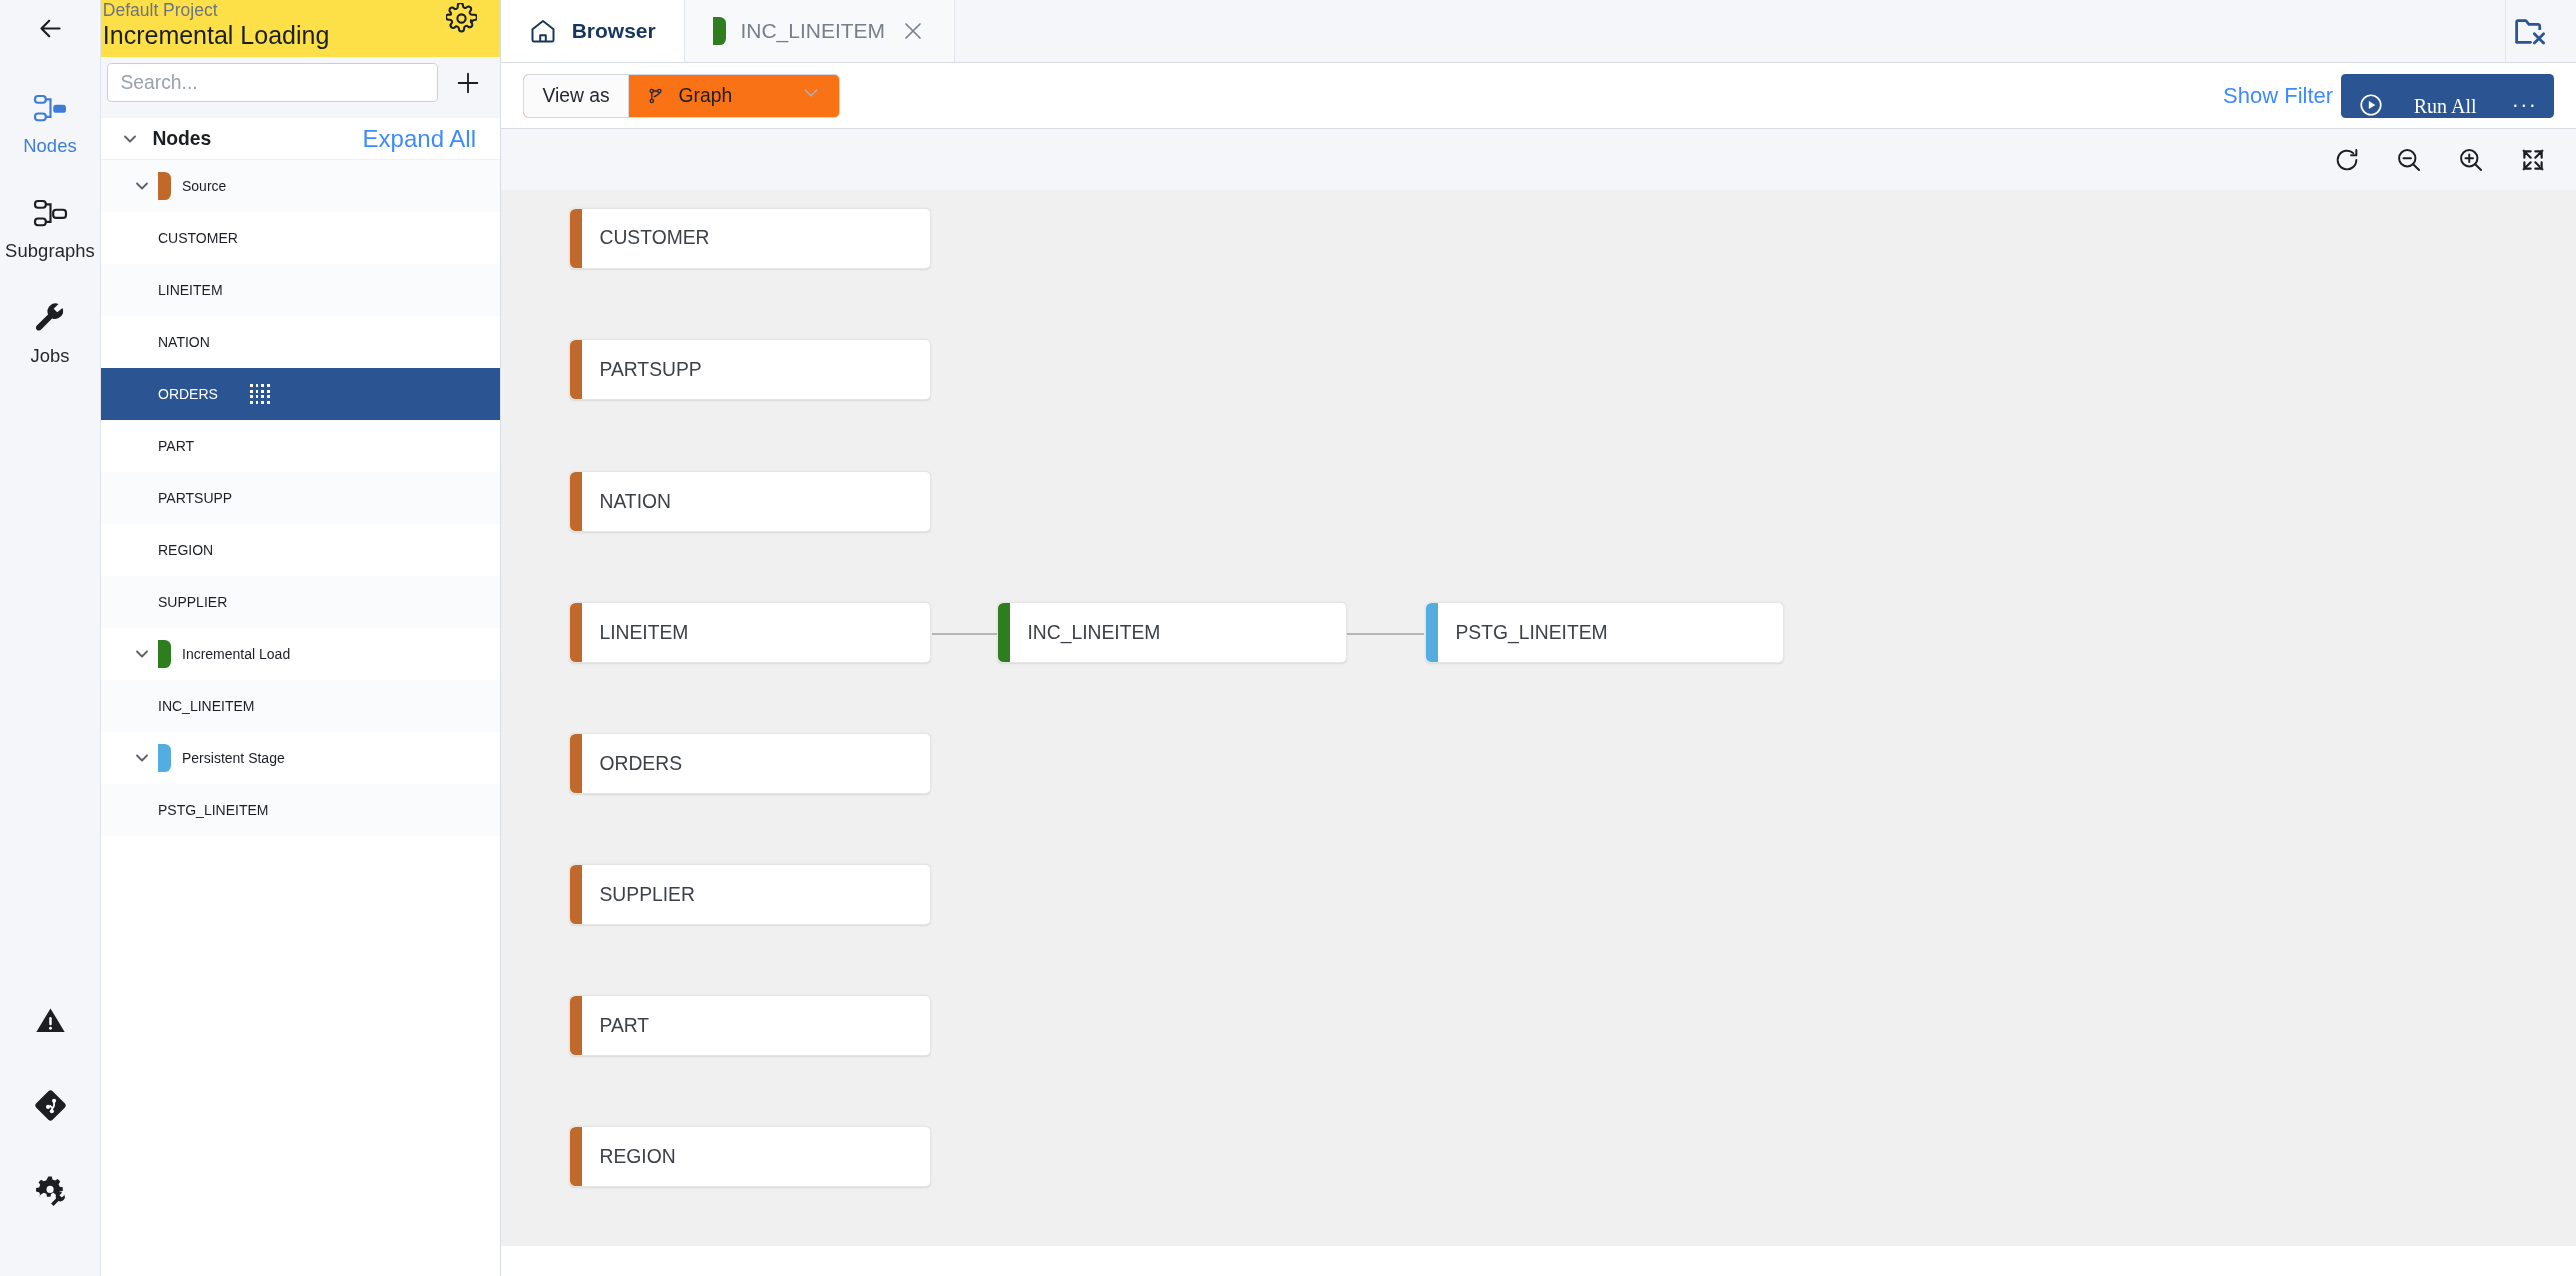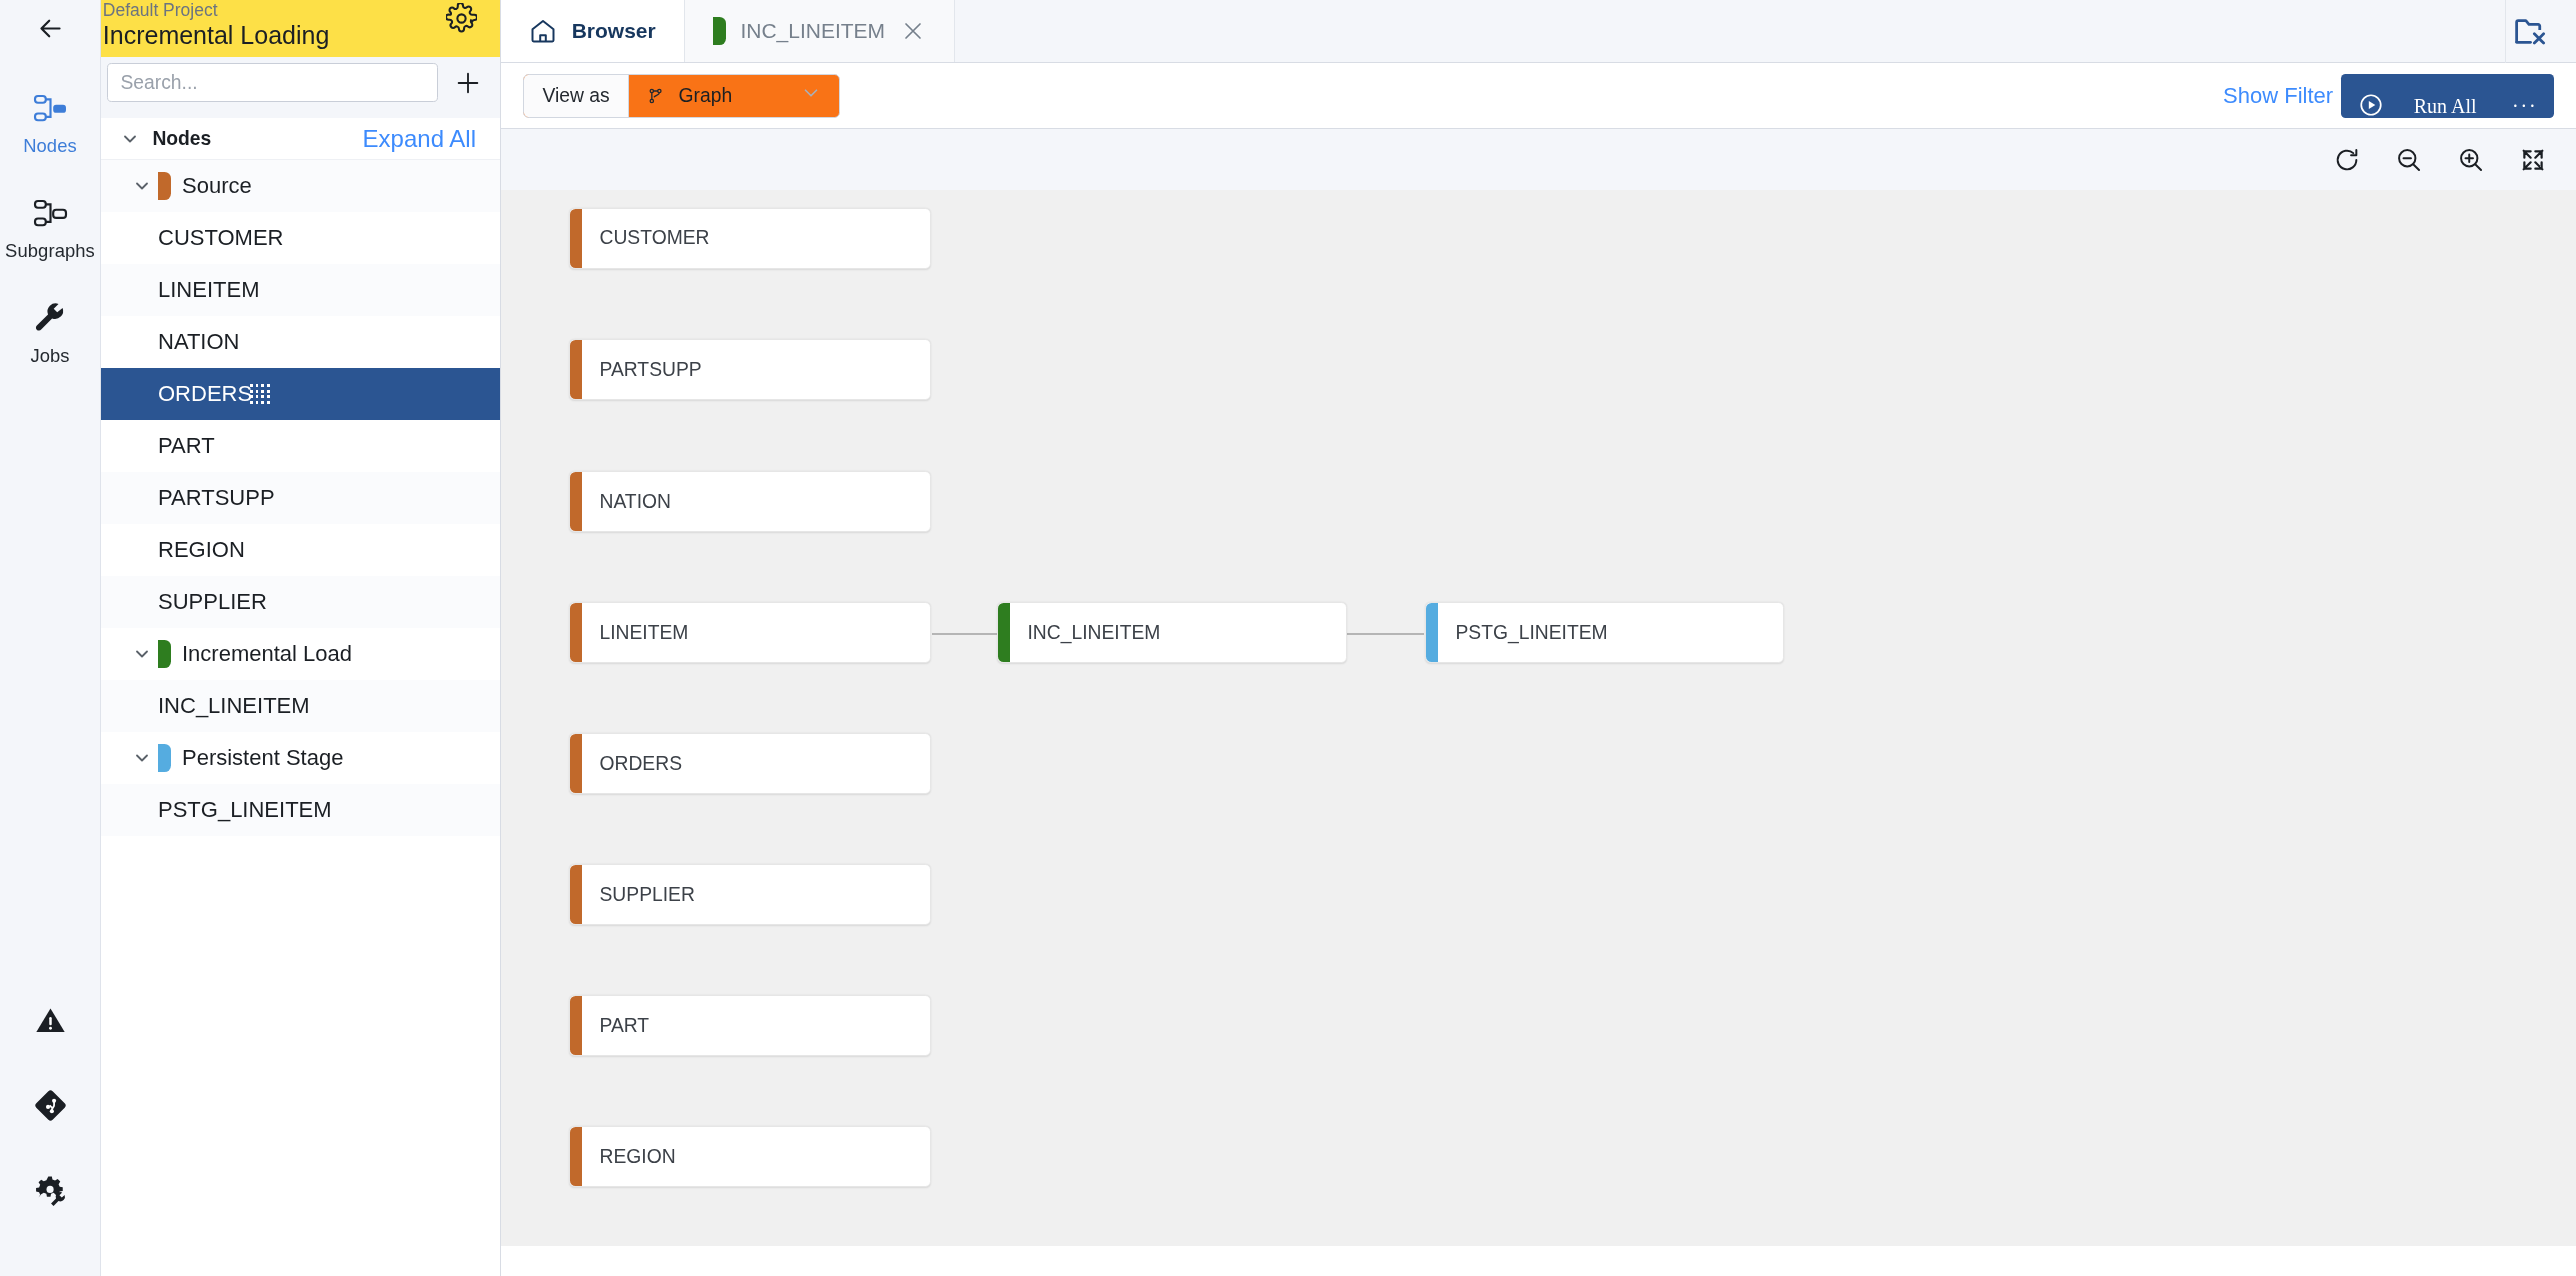--- a/index.html
+++ b/index.html
@@ -80,21 +80,21 @@
     height: 42px; display: flex; align-items: center;
     padding: 0 24px 0 13px; background: #ffffff;
     border-bottom: 0.9px solid #eef0f4;
   }
   .tree-head .caret { width: 31px; display:flex; align-items:center; justify-content:center; cursor:pointer; }
   .tree-head .t-label { font-size: 19.3px; color: #1b1f24; font-weight: bold; flex: 1; padding-left: 7.4px;}
   .expand-all { font-size: 24px; color: #3d8bfd; cursor: pointer; }
 
   .tree-row {
     height: 52px; display: flex; align-items: center;
-    font-size: 22px; color: #1b1f24; cursor: pointer;
+    font-size: 14px; color: #1b1f24; cursor: pointer;
     position: relative;
   }
   .tree-row.alt { background: #fafbfd; }
   .tree-row.selected { background: #2b5592; color: #ffffff; }
   .tree-row .caret { width: 33px; display:flex; align-items:center; justify-content:center; flex:0 0 33px; }
   .tree-row .swatch {
     width: 13px; height: 28px; border-radius: 0 6.4px 6.4px 0; flex: 0 0 13px;
     margin-right: 11px;
   }
   .tree-row .row-label { white-space: nowrap; }

